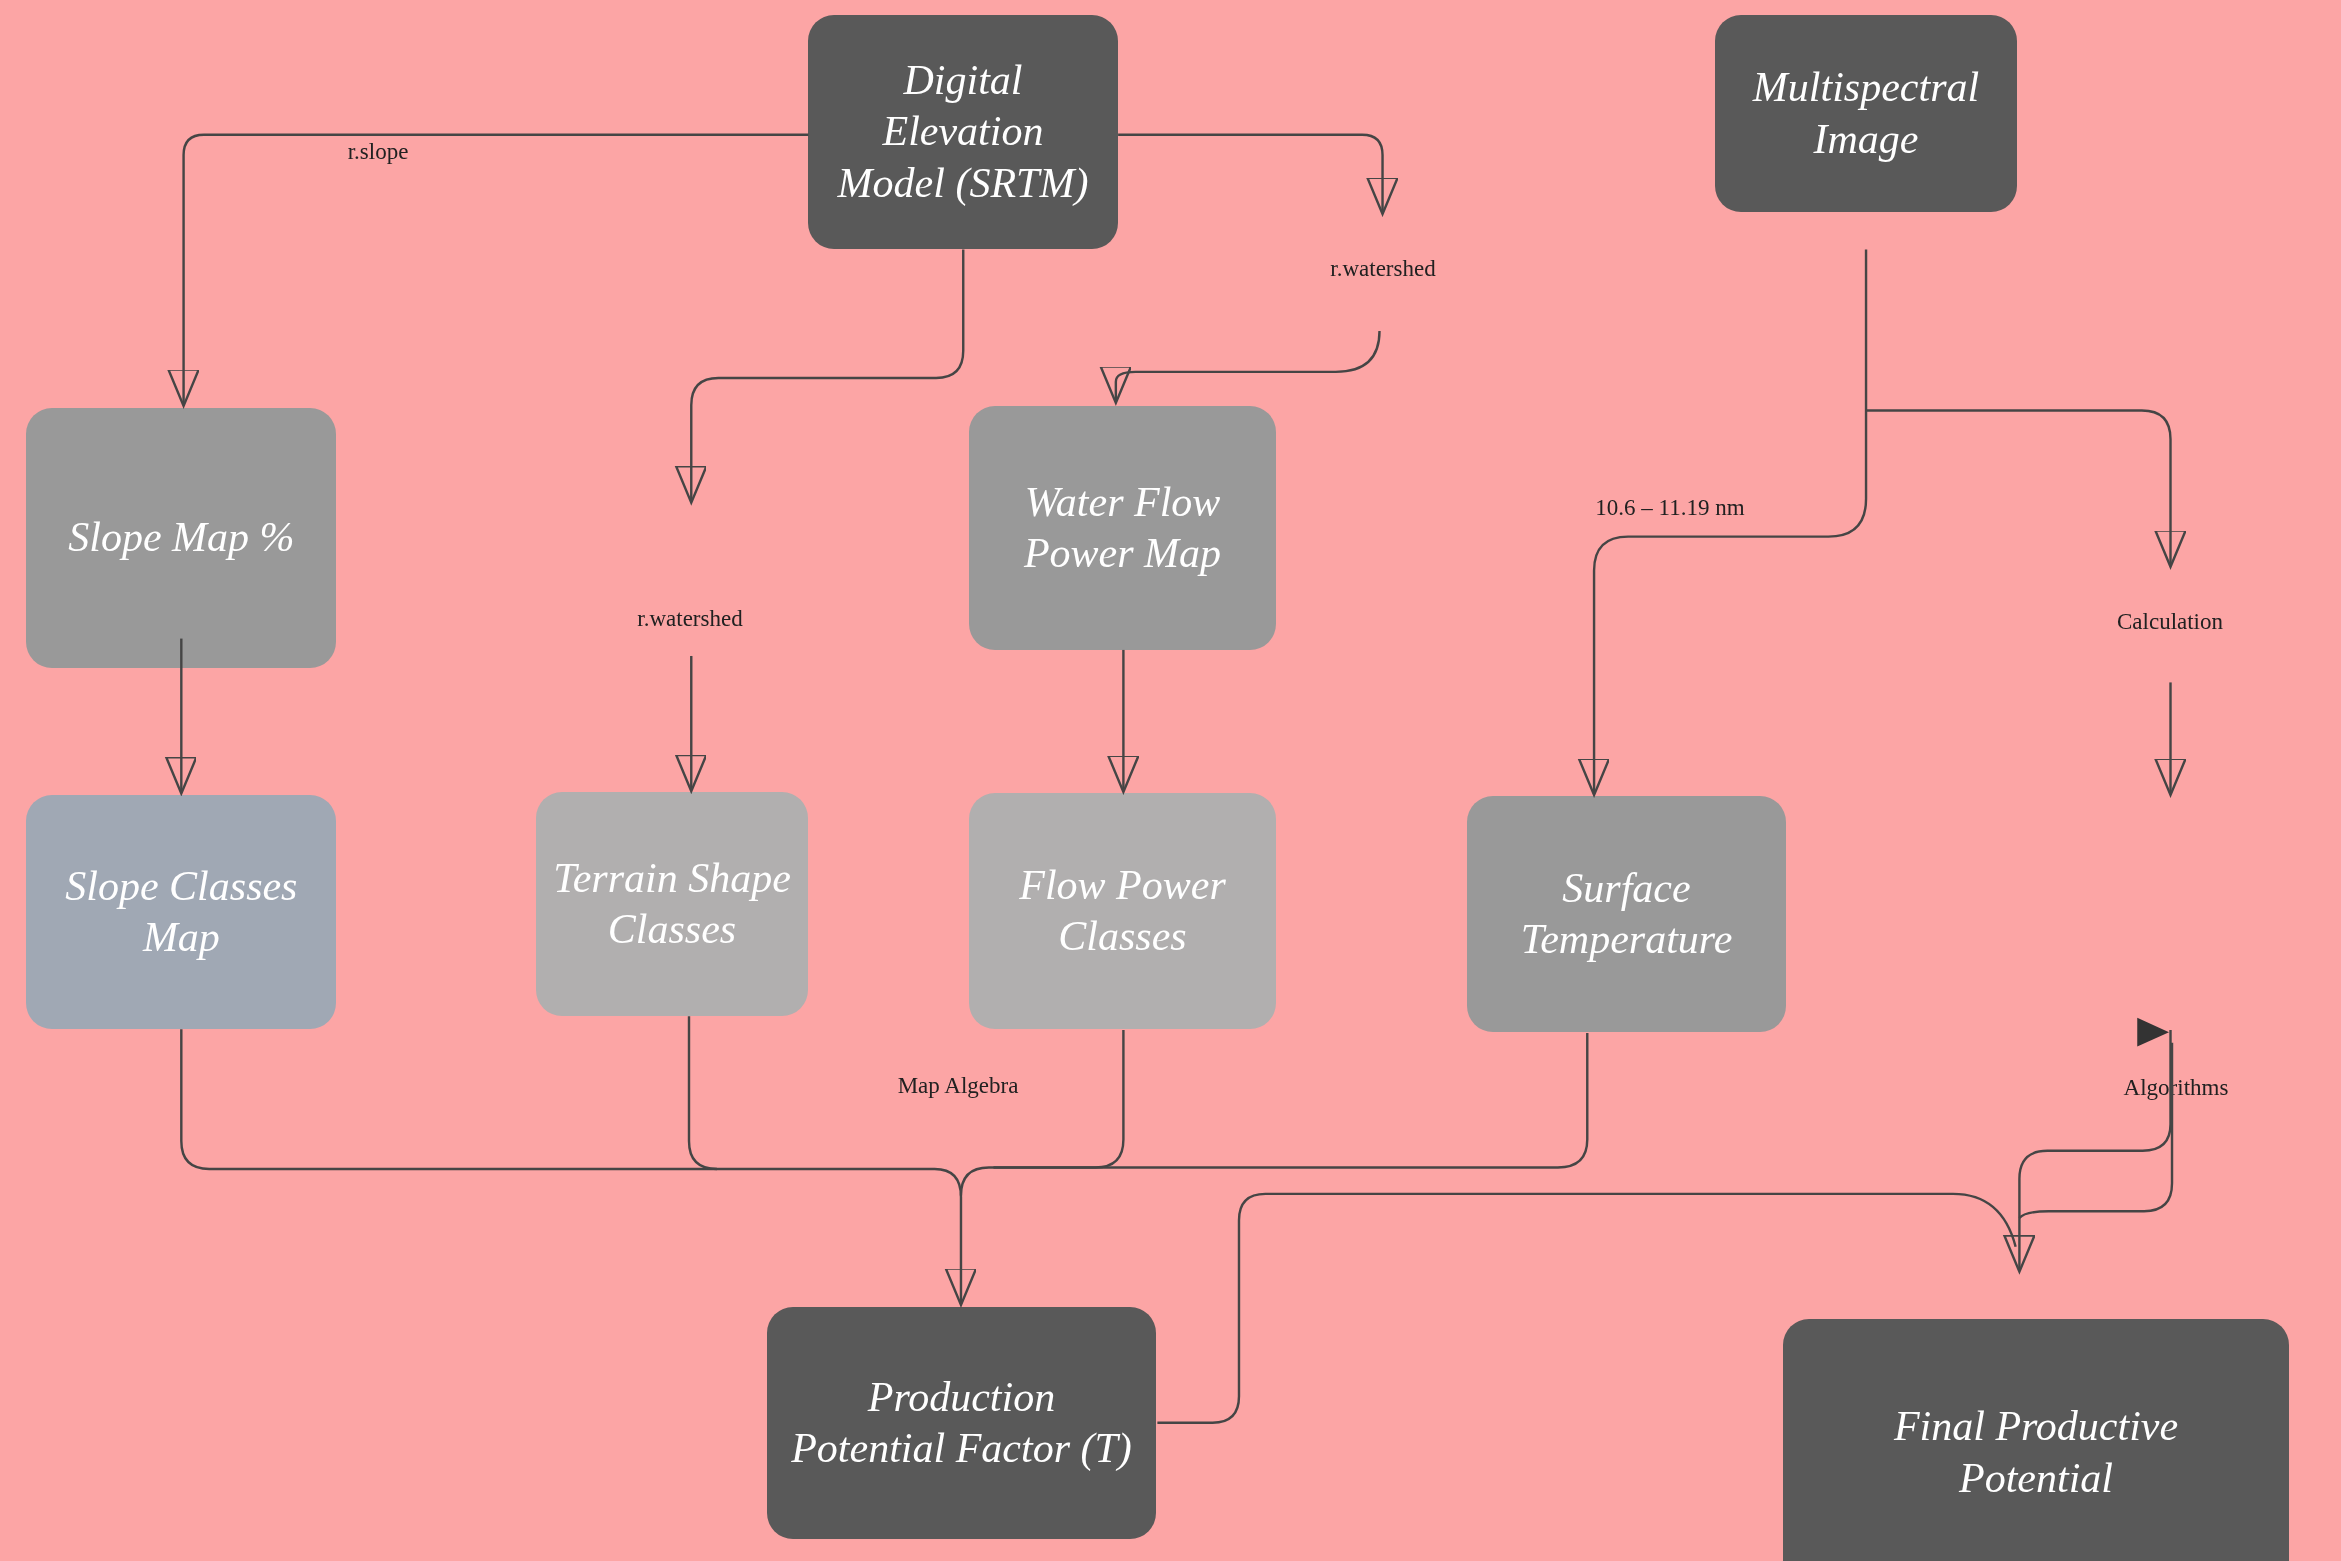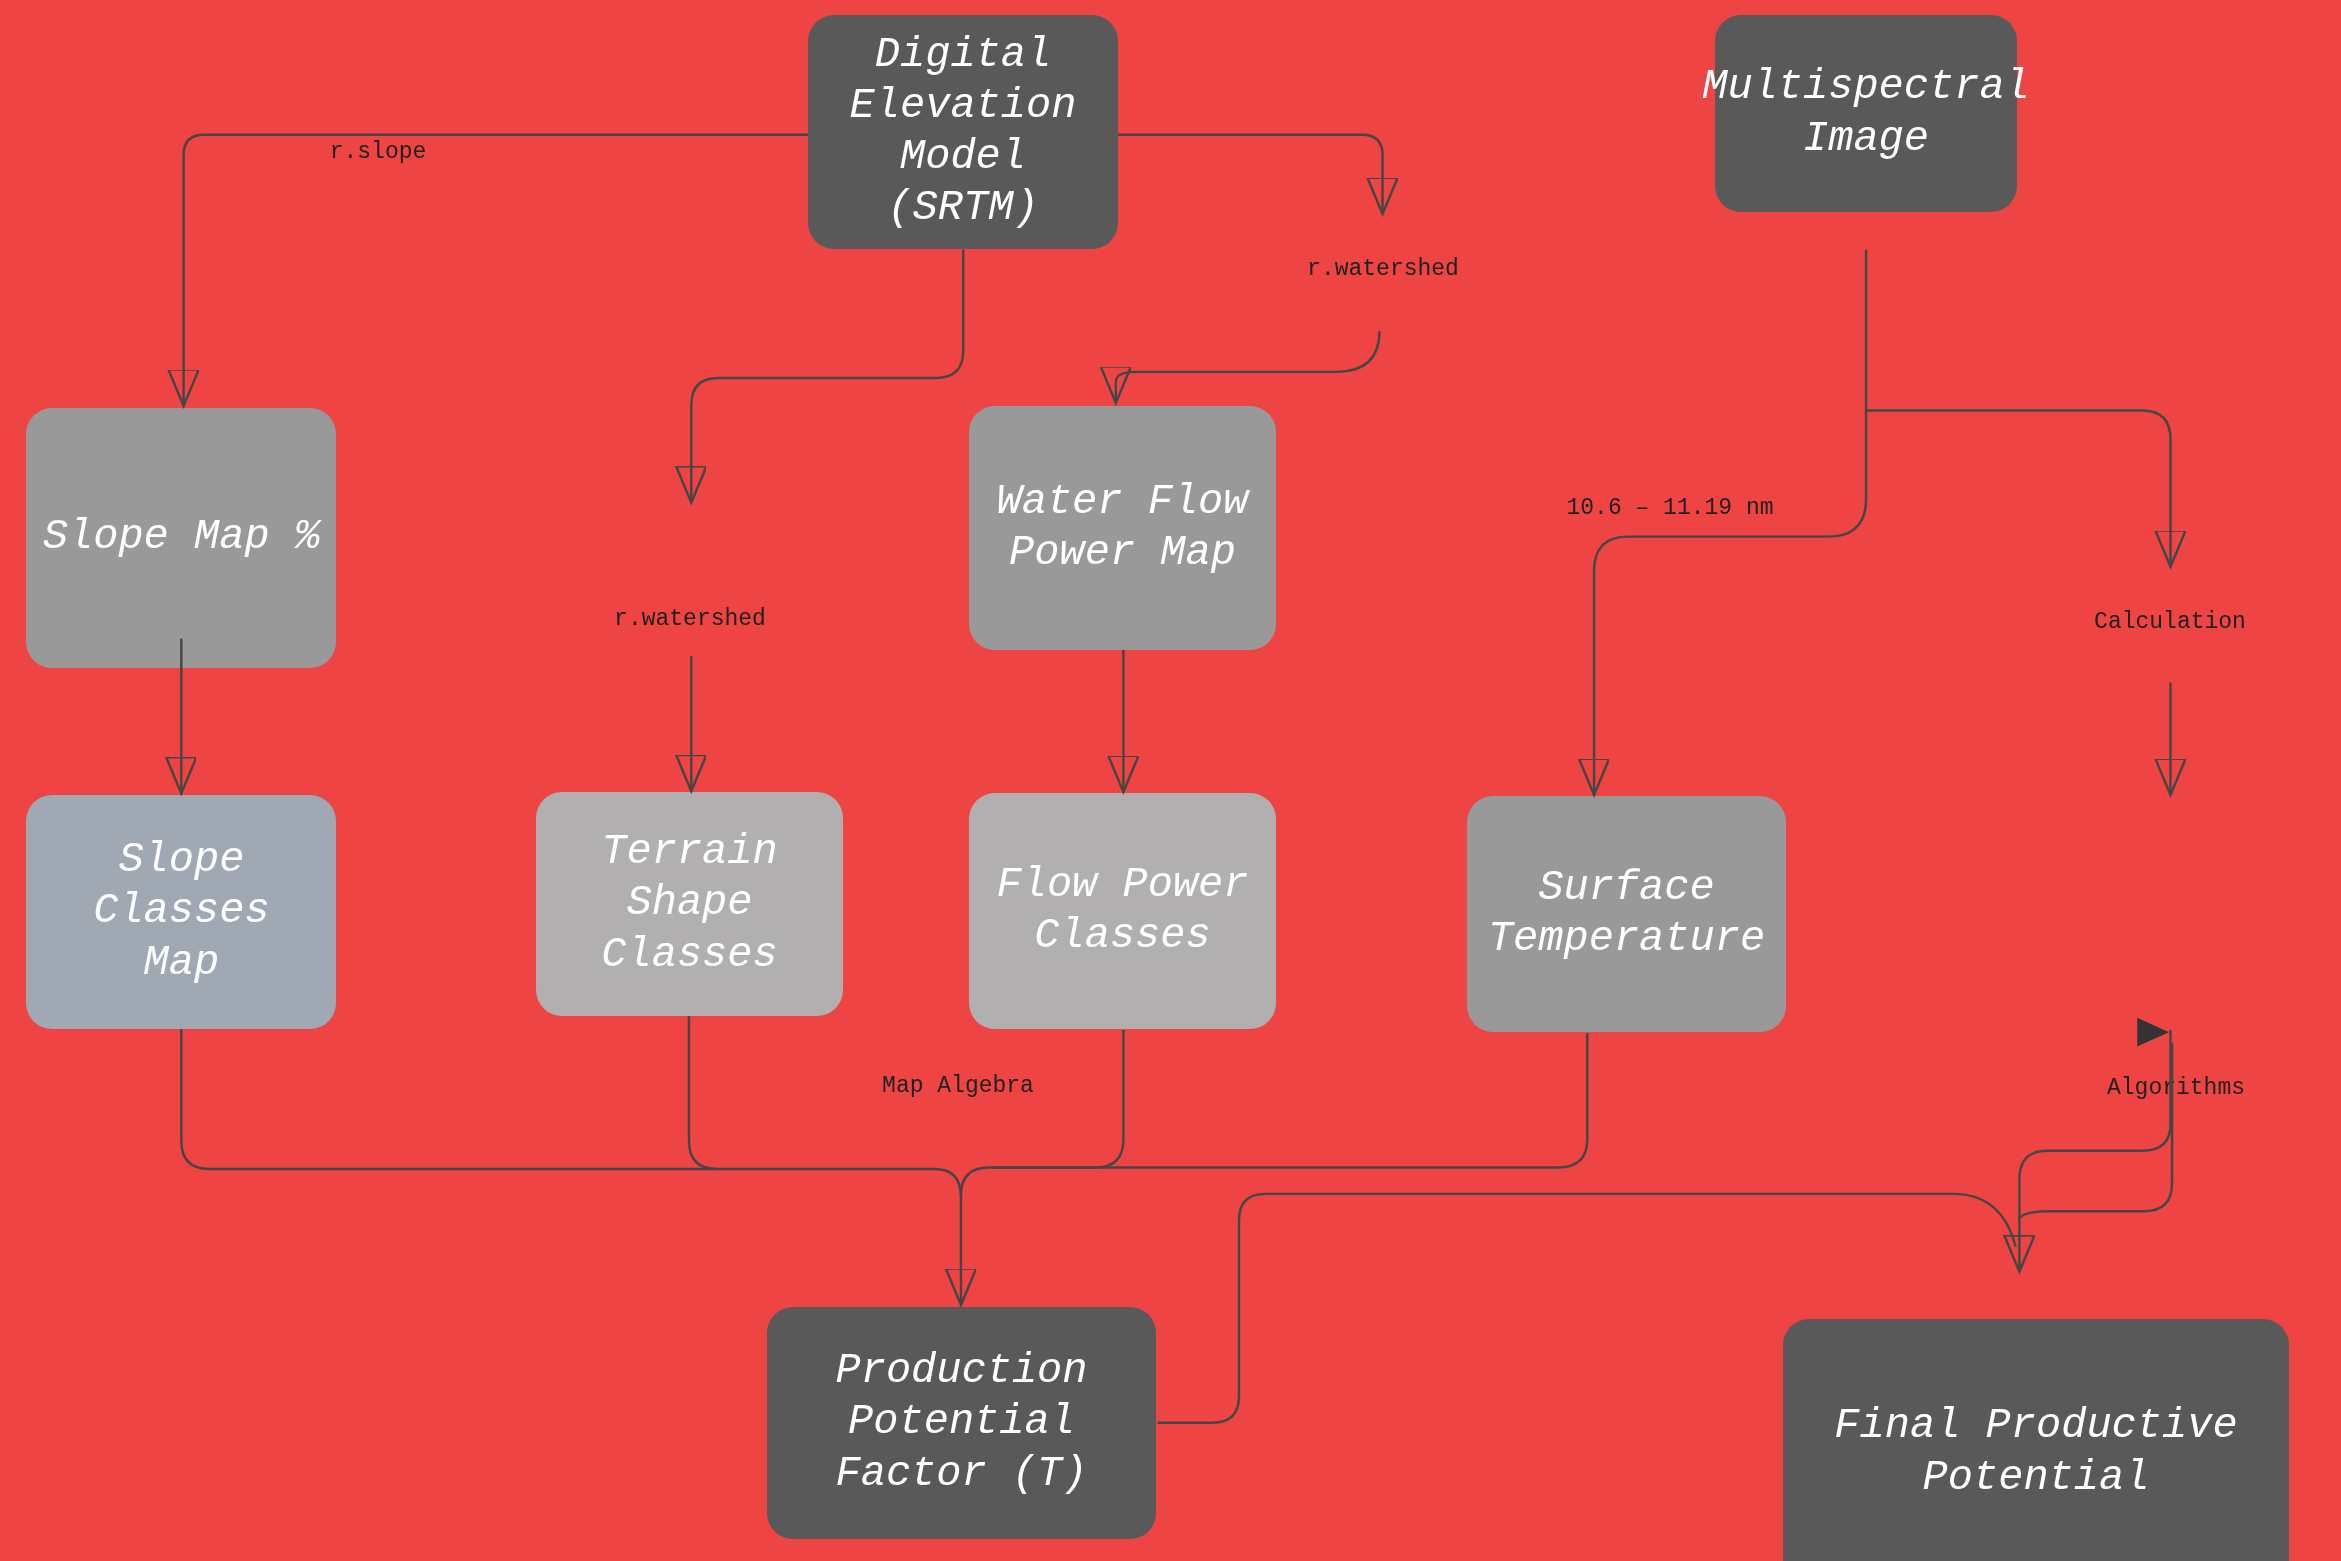--- a/index.html
+++ b/index.html
@@ -1,21 +1,21 @@
 <!DOCTYPE html>
 <html style="font-size:12px"><head>
 <meta charset="utf-8">
 <style>
   html, body { margin: 0; padding: 0; background: #ffffff; }
   .canvas {
     position: relative;
     width: 2342px;
     height: 1562px;
-    background: #ef4444;
-    font-family: Liberation Mono, monospace;
+    background: #fca5a5;
+    font-family: Liberation Serif, serif;
     overflow: hidden;
   }
   .node {
     position: absolute;
     border-radius: 26px;
     display: flex;
     align-items: center;
     justify-content: center;
     text-align: center;
     box-sizing: border-box;
@@ -75,21 +75,21 @@
   <div class="node fill-medium" style="left:969px; top:406px; width:307px; height:244px;">
     <span class="node-label">Water Flow
 Power Map</span>
   </div>
 
   <div class="node fill-bluegray" style="left:26.4px; top:795px; width:310px; height:234px;">
     <span class="node-label">Slope Classes
 Map</span>
   </div>
 
-  <div class="node fill-light" style="left:536px; top:792px; width:307px; height:224px;">
+  <div class="node fill-light" style="left:536px; top:792px; width:272px; height:224px;">
     <span class="node-label">Terrain Shape
 Classes</span>
   </div>
 
   <div class="node fill-light" style="left:969px; top:793px; width:307px; height:236px;">
     <span class="node-label">Flow Power
 Classes</span>
   </div>
 
   <div class="node fill-medium" style="left:1429px; top:796px; width:319px; height:236px;margin-left:38px;">

